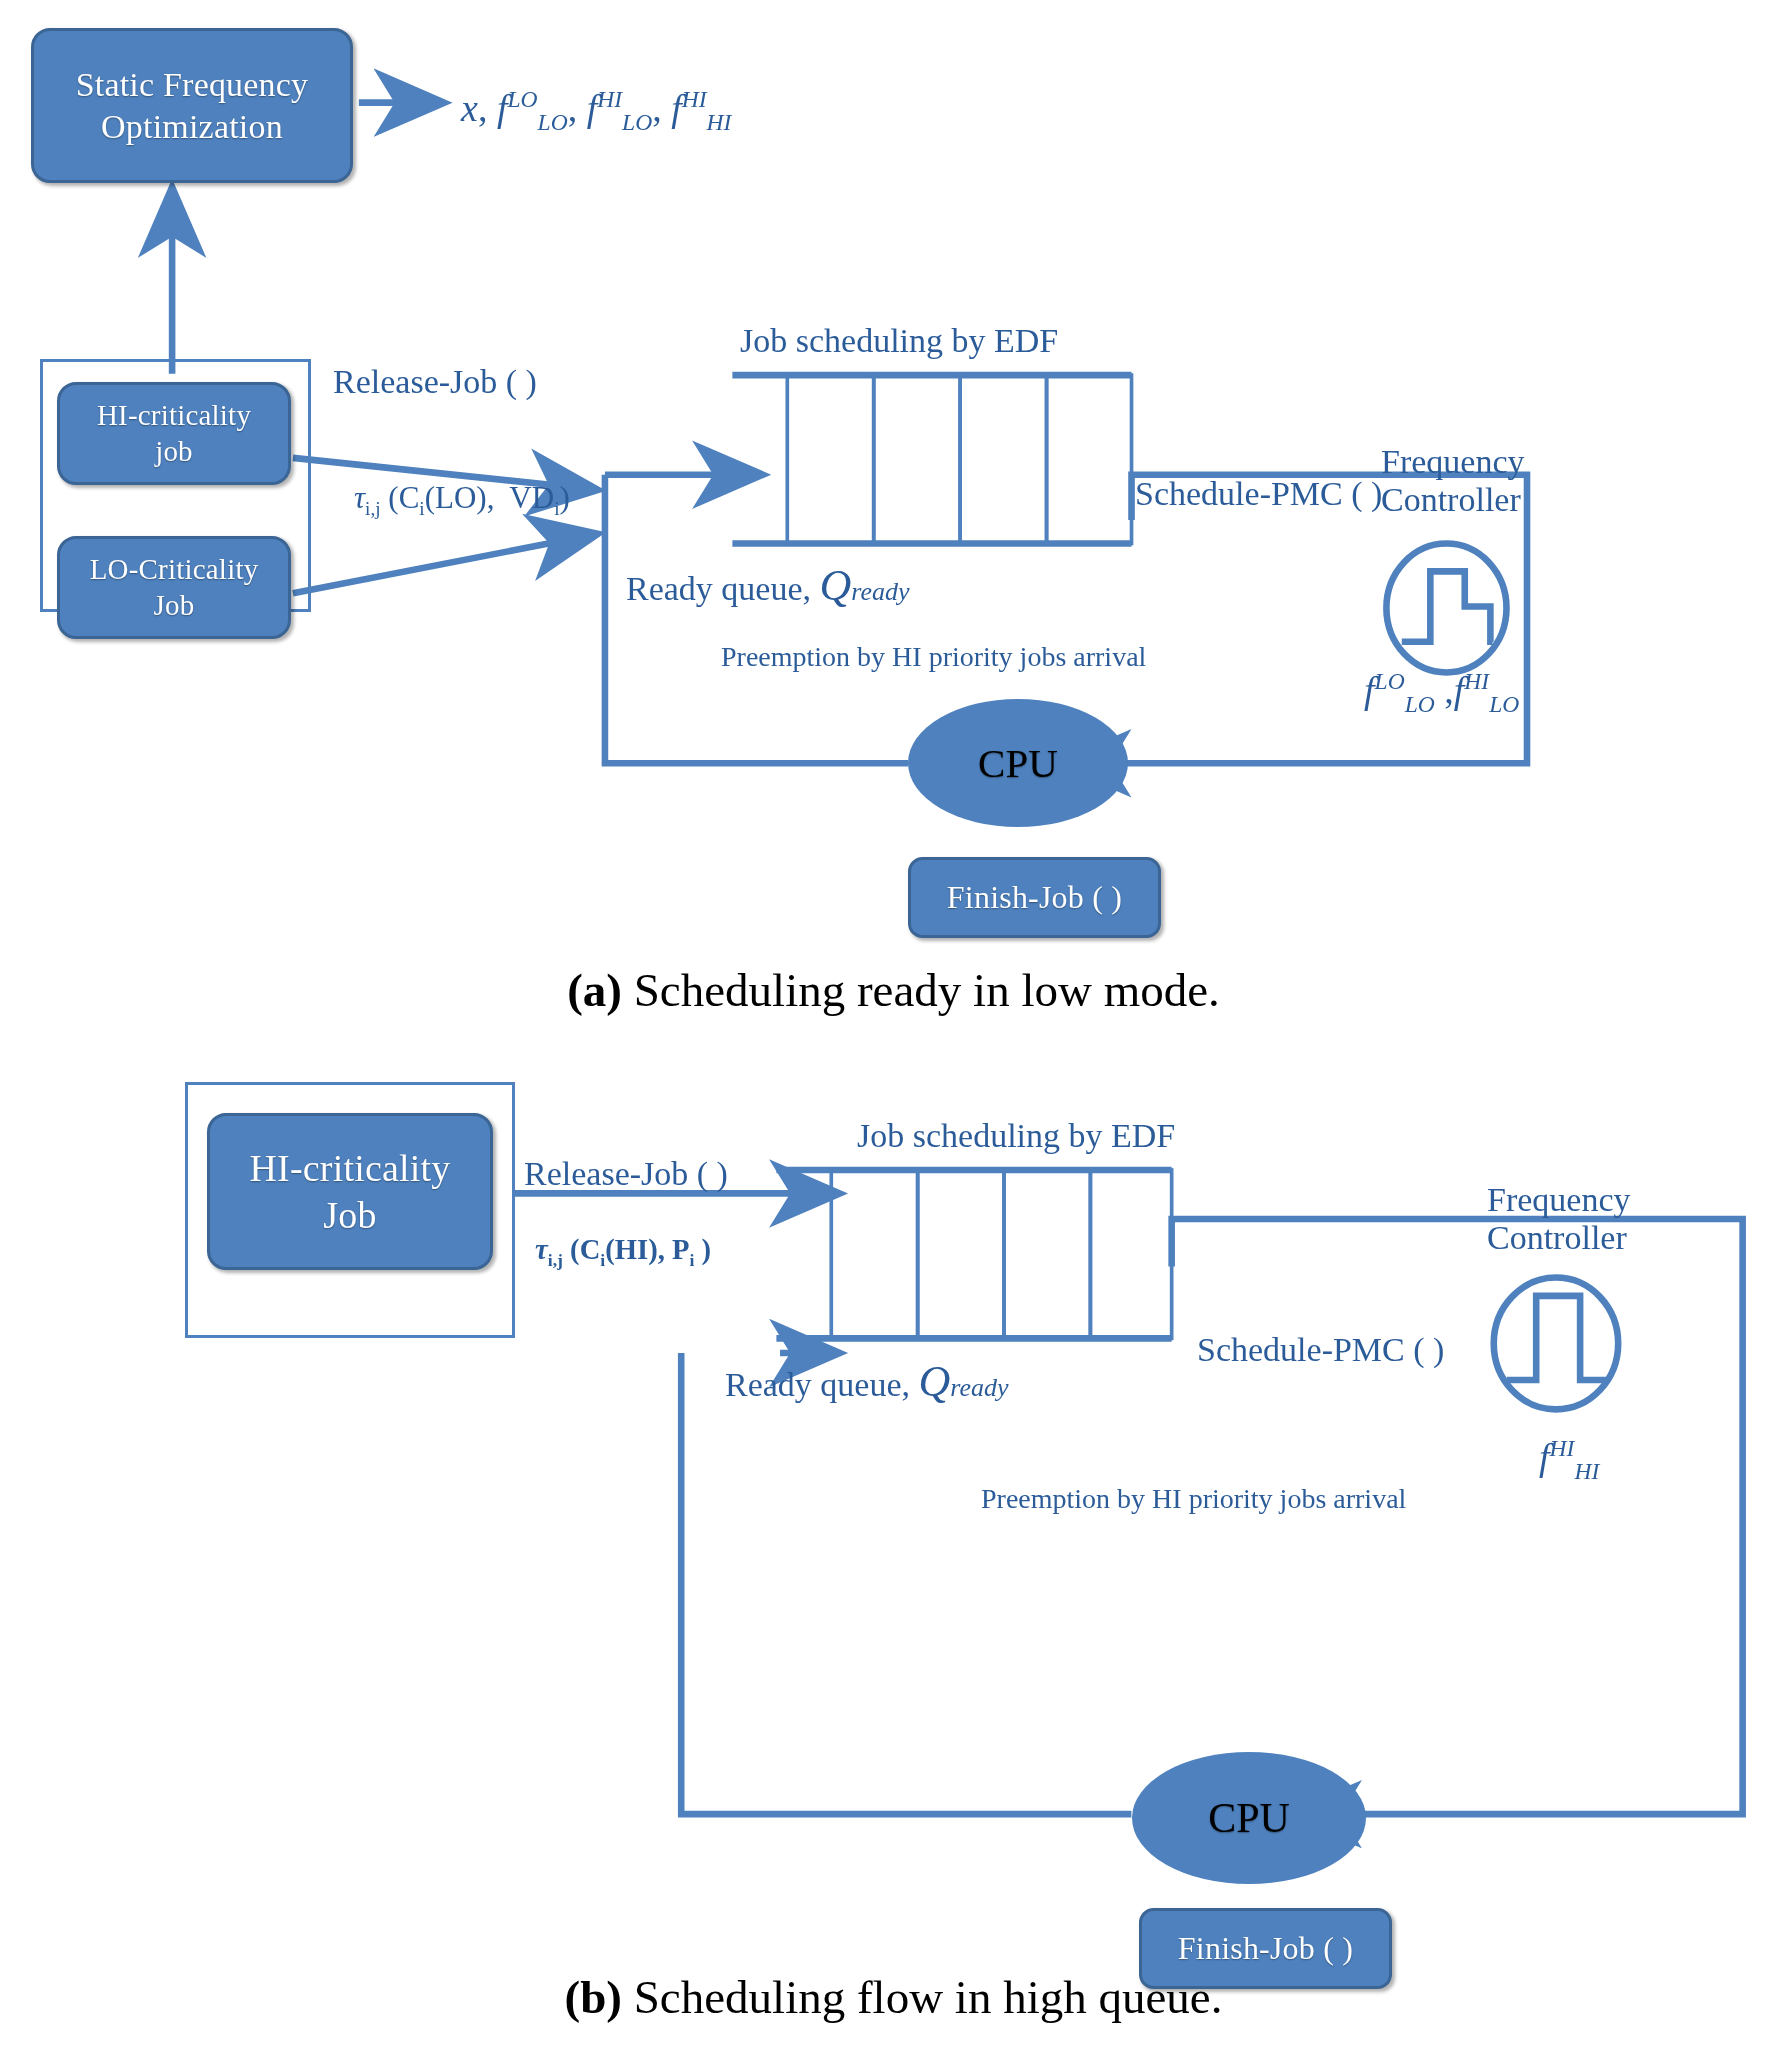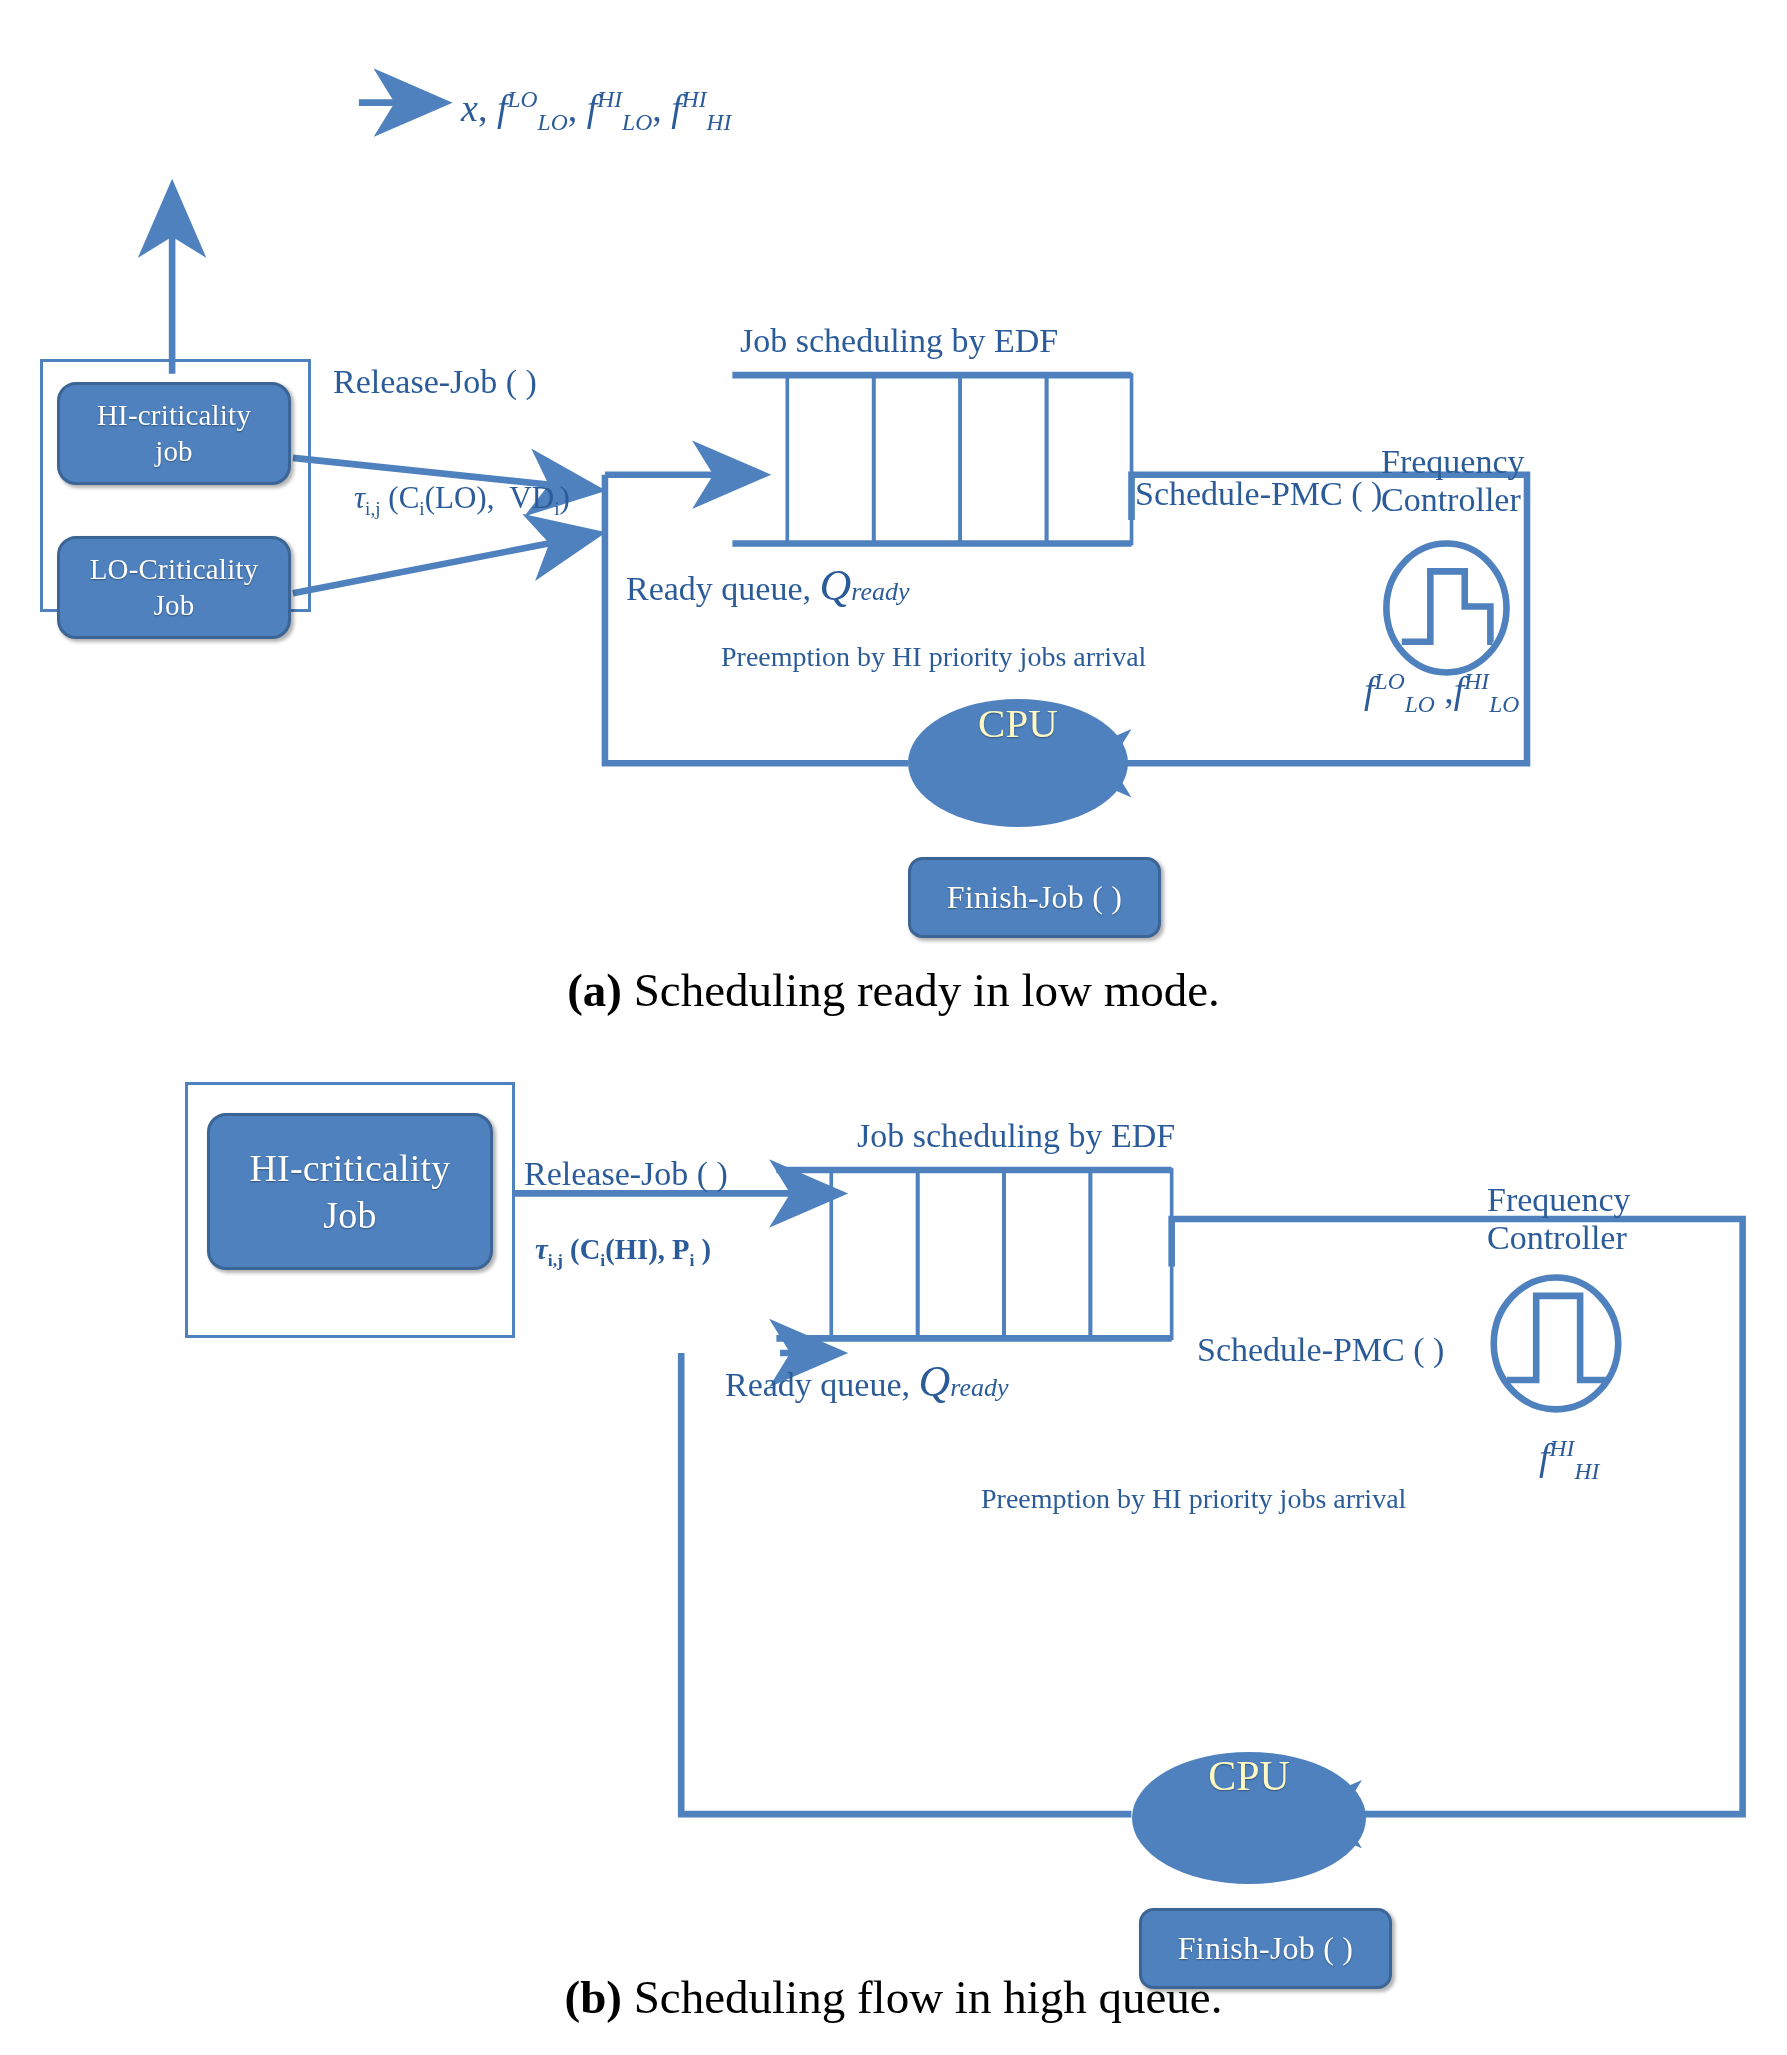--- a/index.html
+++ b/index.html
@@ -29,22 +29,22 @@
   .thin-frame{
     position:absolute;box-sizing:border-box;
     border:3.7px solid #4E81BD;background:transparent;
   }
   .lbl{
     position:absolute;color:#2B5C99;white-space:nowrap;
     font-family:"Liberation Serif",serif;
   }
   .cpu{
     position:absolute;background:#4E81BD;border-radius:50%;
-    display:flex;align-items:flex-start;justify-content:center;
-    color:#fef9c3;font-family:"Liberation Serif",serif;
+    display:flex;align-items:center;justify-content:center;
+    color:#000000;font-family:"Liberation Serif",serif;
     text-shadow:0 0.7px 1.5px rgba(0,0,0,.35);
   }
   .math{font-style:italic;}
   .sup{font-size:.62em;vertical-align:super;font-style:italic;}
   .sub{font-size:.62em;vertical-align:sub;font-style:italic;}
   .subr{font-size:.62em;vertical-align:sub;font-style:normal;}
   .caption{
     position:absolute;width:1787px;text-align:center;color:#000;
     font-family:"Liberation Serif",serif;font-size:47px;
   }
@@ -88,20 +88,24 @@
       <rect x="1311" y="512" width="118" height="230"></rect>
       <rect x="1429" y="512" width="116" height="230"></rect>
     </g>
 
     <g>
       <ellipse cx="1975" cy="830" rx="82" ry="88" fill="none" stroke="#4E81BD" stroke-width="9"></ellipse>
       <polyline points="1914,876 1953,876 1953,780 2000,780 2000,828 2035,828 2035,876 2038,876" fill="none" stroke="#4E81BD" stroke-width="9" stroke-linejoin="miter"></polyline>
     </g>
   </svg>
 
+  <div class="node" id="a-sfo" style="left:31px;top:28px;width:322px;height:155px;font-size:34px;">
+    <span style="white-space:pre-line;">Static Frequency
+Optimization</span>
+  </div>
 
   <div class="lbl" style="left:461px;top:86px;font-size:38px;">
     <span class="math">x</span>,&nbsp;<span class="math">f</span><span class="sup">LO</span><span class="sub">LO</span>,
     <span class="math">f</span><span class="sup">HI</span><span class="sub">LO</span>,
     <span class="math">f</span><span class="sup">HI</span><span class="sub">HI</span>
   </div>
 
   <div class="thin-frame" style="left:40px;top:359px;width:271px;height:253px;"></div>
   <div class="node" style="left:57px;top:382px;width:234px;height:103px;font-size:29px;">
     <span style="white-space:pre-line;">HI-criticality

